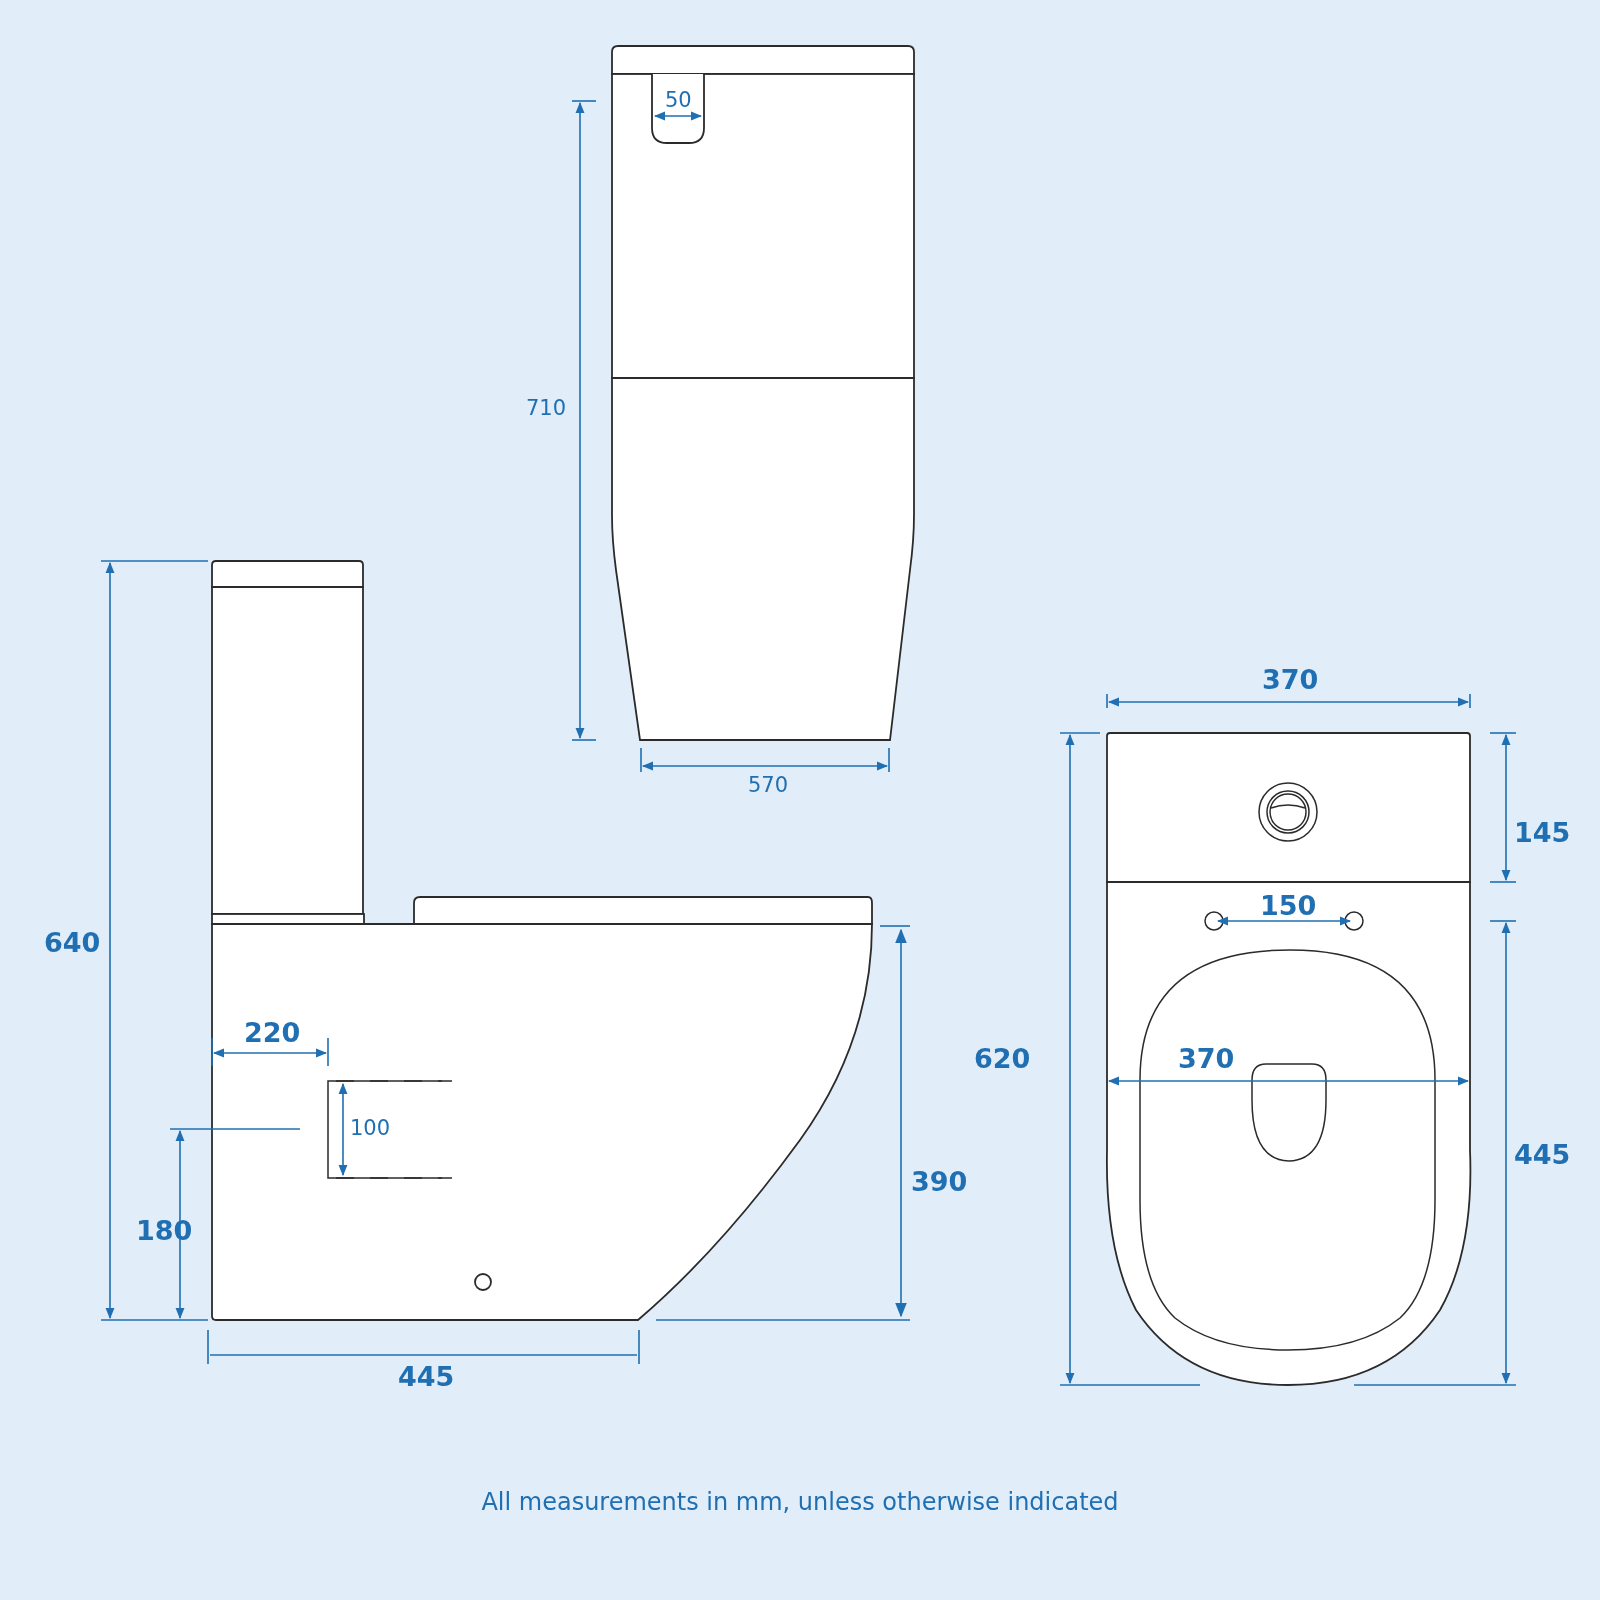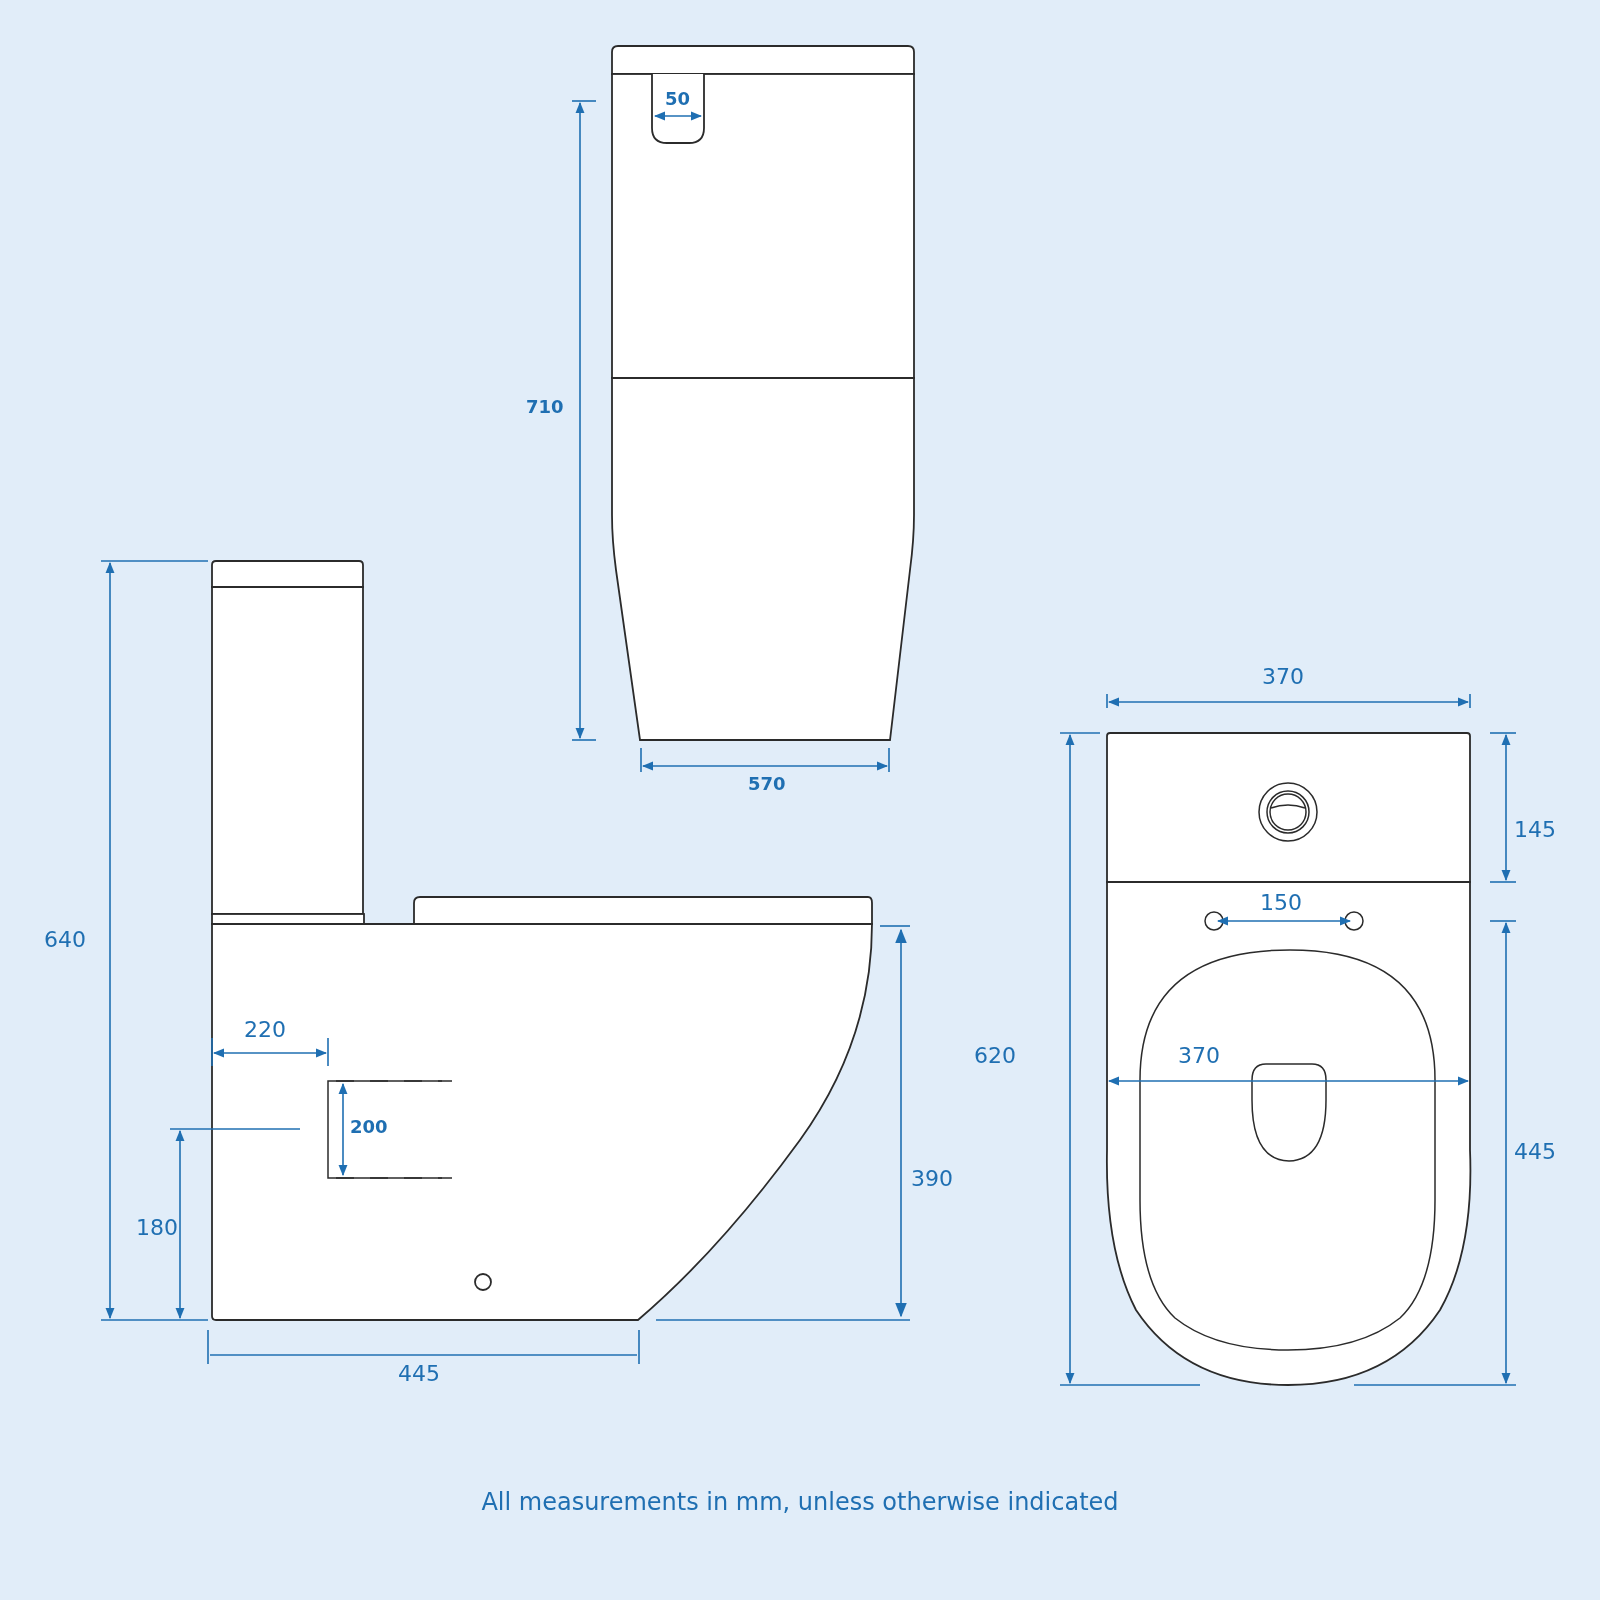--- a/index.html
+++ b/index.html
@@ -13,22 +13,22 @@
   svg { position: absolute; left: 0; top: 0; }
   .outline { fill: #ffffff; stroke: #2b2b2b; stroke-width: 1.8; }
   .thin { fill: none; stroke: #2b2b2b; stroke-width: 1.5; }
   .dim { stroke: #1f6fb2; stroke-width: 1.6; fill: none; }
   .dash { stroke: #2b2b2b; stroke-width: 1.6; stroke-dasharray: 18 16; fill: none; }
   .lbl {
     position: absolute; color: #1f6fb2;
     font-family: "DejaVu Sans", sans-serif;
     white-space: nowrap; line-height: 1;
   }
-  .lbl.big { font-size: 22px; }
-  .lbl.small { font-size: 18px; font-weight: bold; }
+  .lbl.big { font-size: 27px; font-weight: bold; }
+  .lbl.small { font-size: 21px; }
   #footer {
     position: absolute; left: 0; width: 1600px; top: 1488px;
     text-align: center; color: #1f6fb2;
     font-family: "DejaVu Sans", sans-serif; font-size: 24px;
   }
 </style>
 </head>
 <body>
 
 <div id="stage">
@@ -143,21 +143,21 @@
     <line class="dim" x1="1506" y1="923" x2="1506" y2="1383" marker-start="url(#ah)" marker-end="url(#ah)"></line>
   </g>
 </svg>
 
 <span class="lbl small" style="left:665px;top:90px;">50</span>
 <span class="lbl small" style="left:526px;top:398px;text-align:center;">710</span>
 <span class="lbl small" style="left:748px;top:775px;">570</span>
 
 <span class="lbl big" style="left:44px;top:929px;">640</span>
 <span class="lbl big" style="left:244px;top:1019px;">220</span>
-<span class="lbl small" style="left:350px;top:1118px;">200</span>
+<span class="lbl small" style="left:350px;top:1118px;">100</span>
 <span class="lbl big" style="left:136px;top:1217px;">180</span>
 <span class="lbl big" style="left:911px;top:1168px;">390</span>
 <span class="lbl big" style="left:398px;top:1363px;">445</span>
 
 <span class="lbl big" style="left:1262px;top:666px;">370</span>
 <span class="lbl big" style="left:1514px;top:819px;">145</span>
 <span class="lbl big" style="left:1260px;top:892px;">150</span>
 <span class="lbl big" style="left:1178px;top:1045px;">370</span>
 <span class="lbl big" style="left:974px;top:1045px;">620</span>
 <span class="lbl big" style="left:1514px;top:1141px;">445</span>

